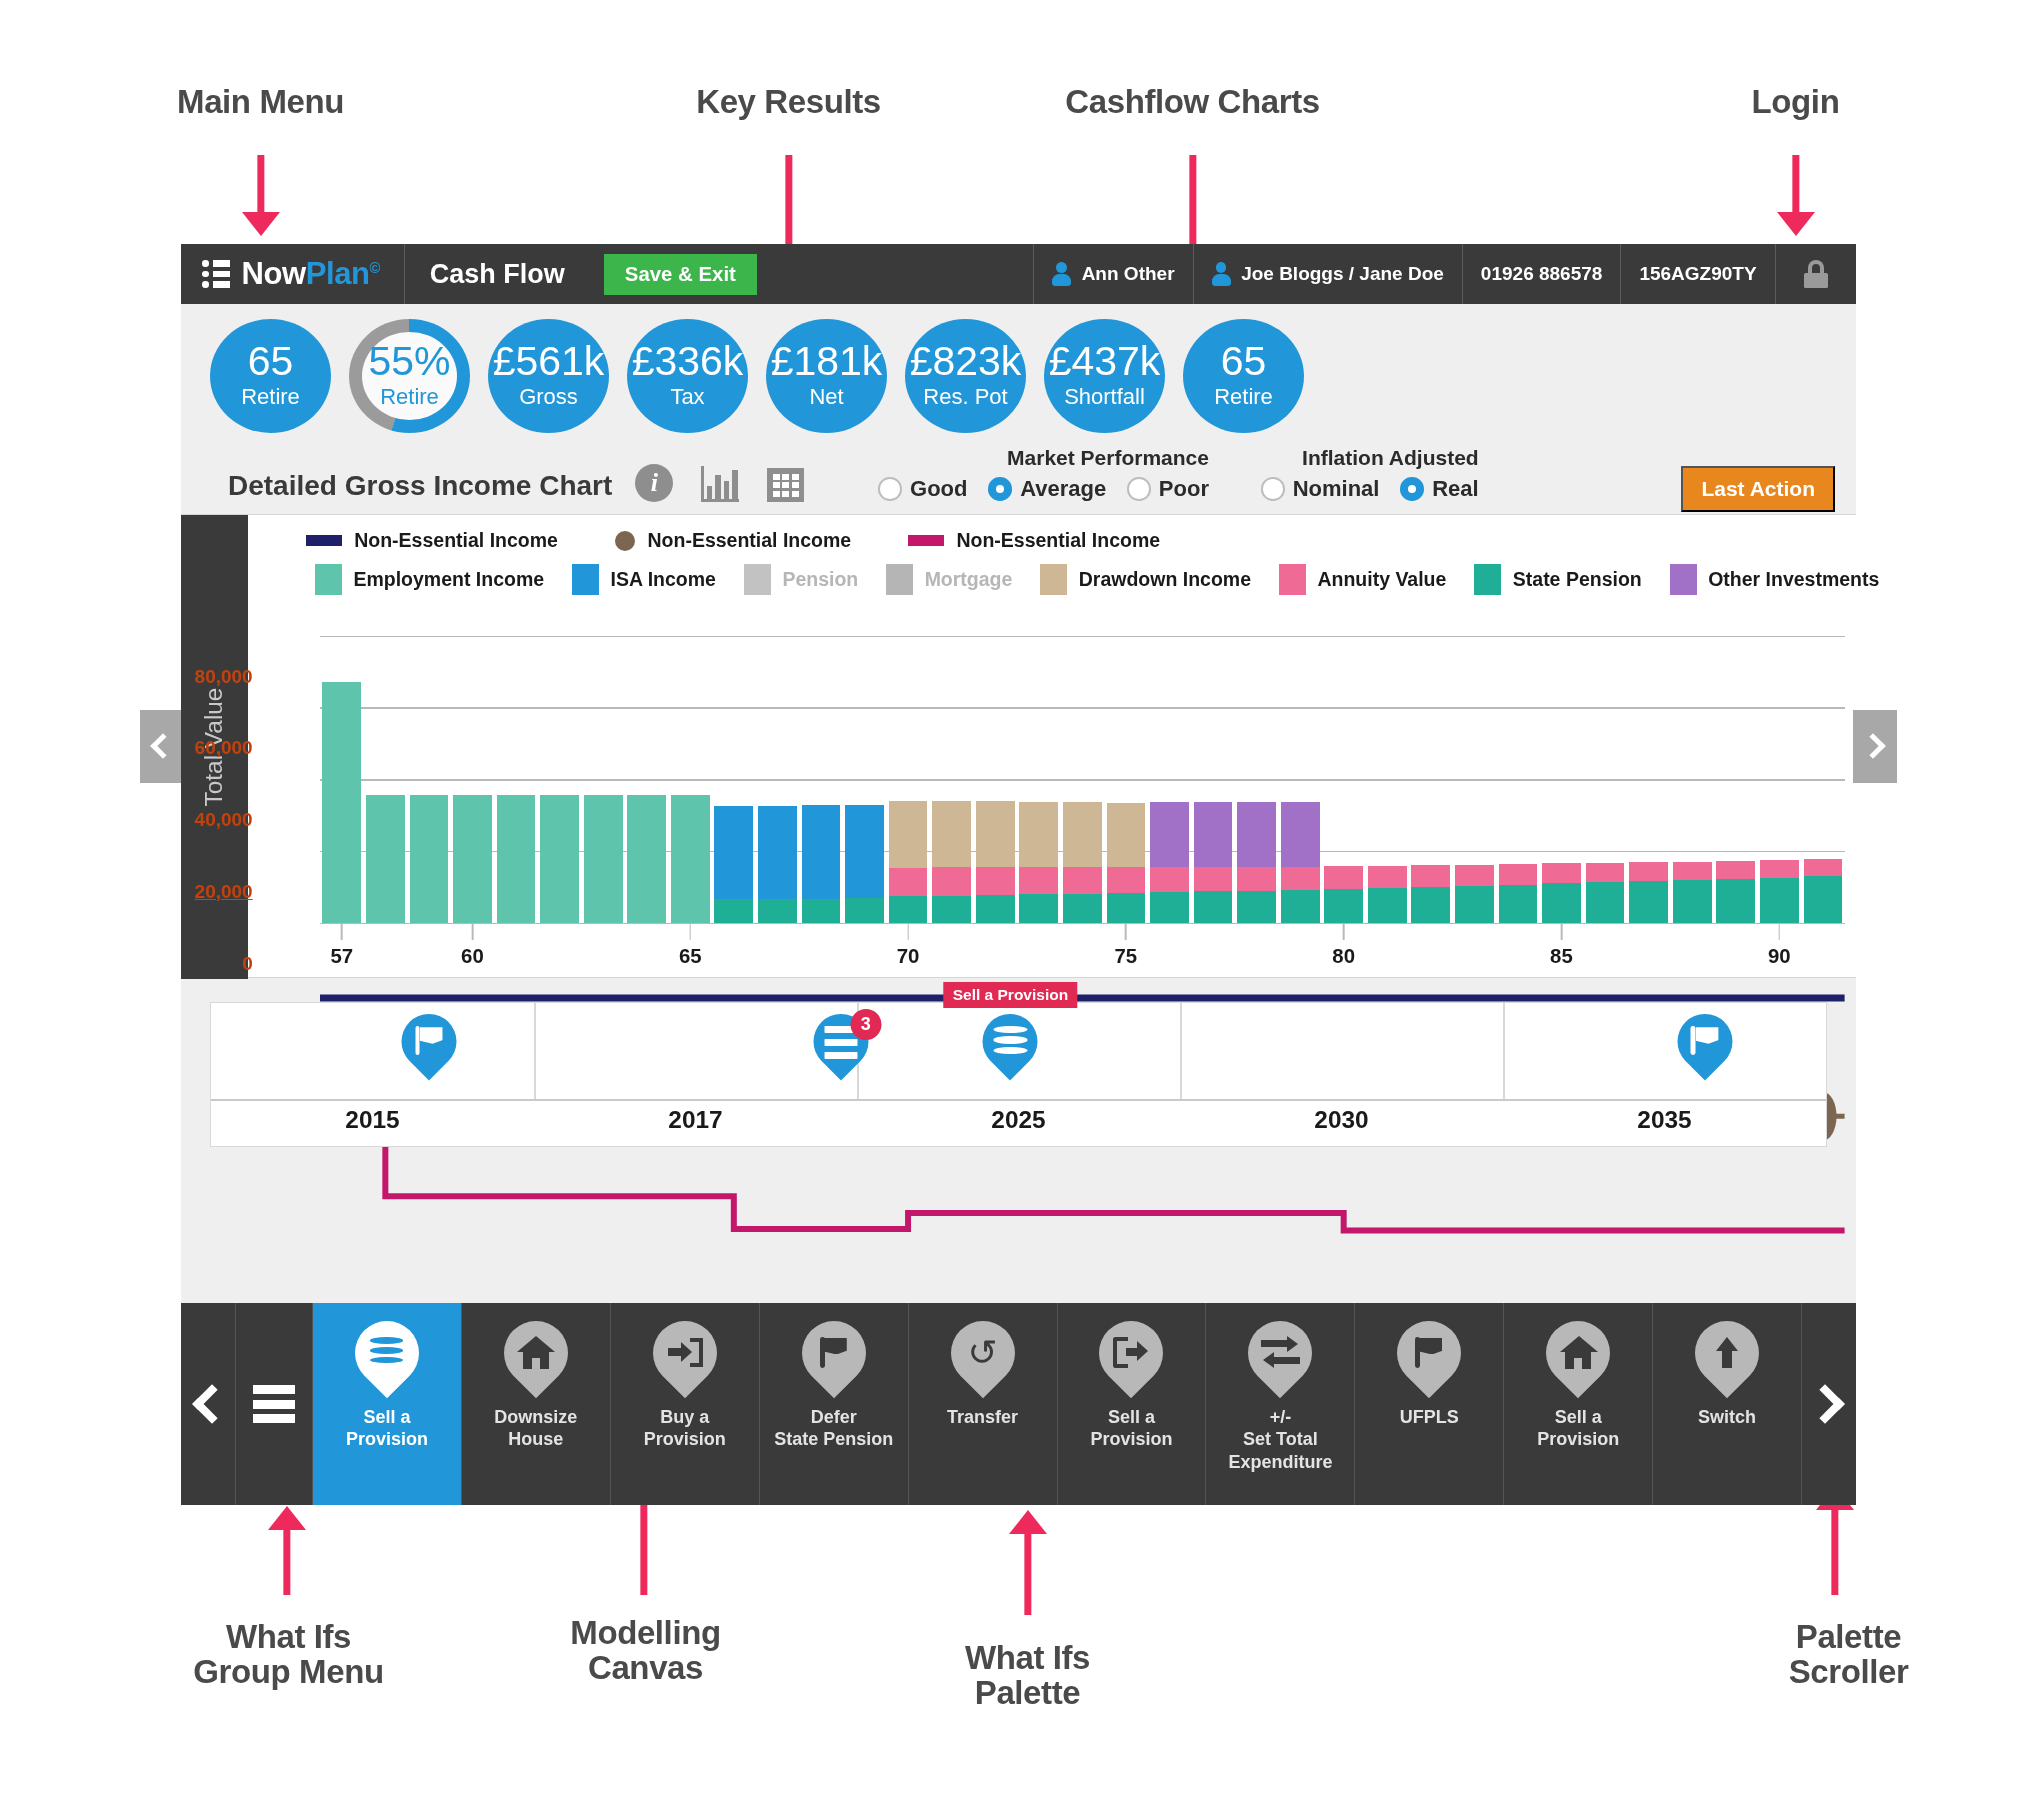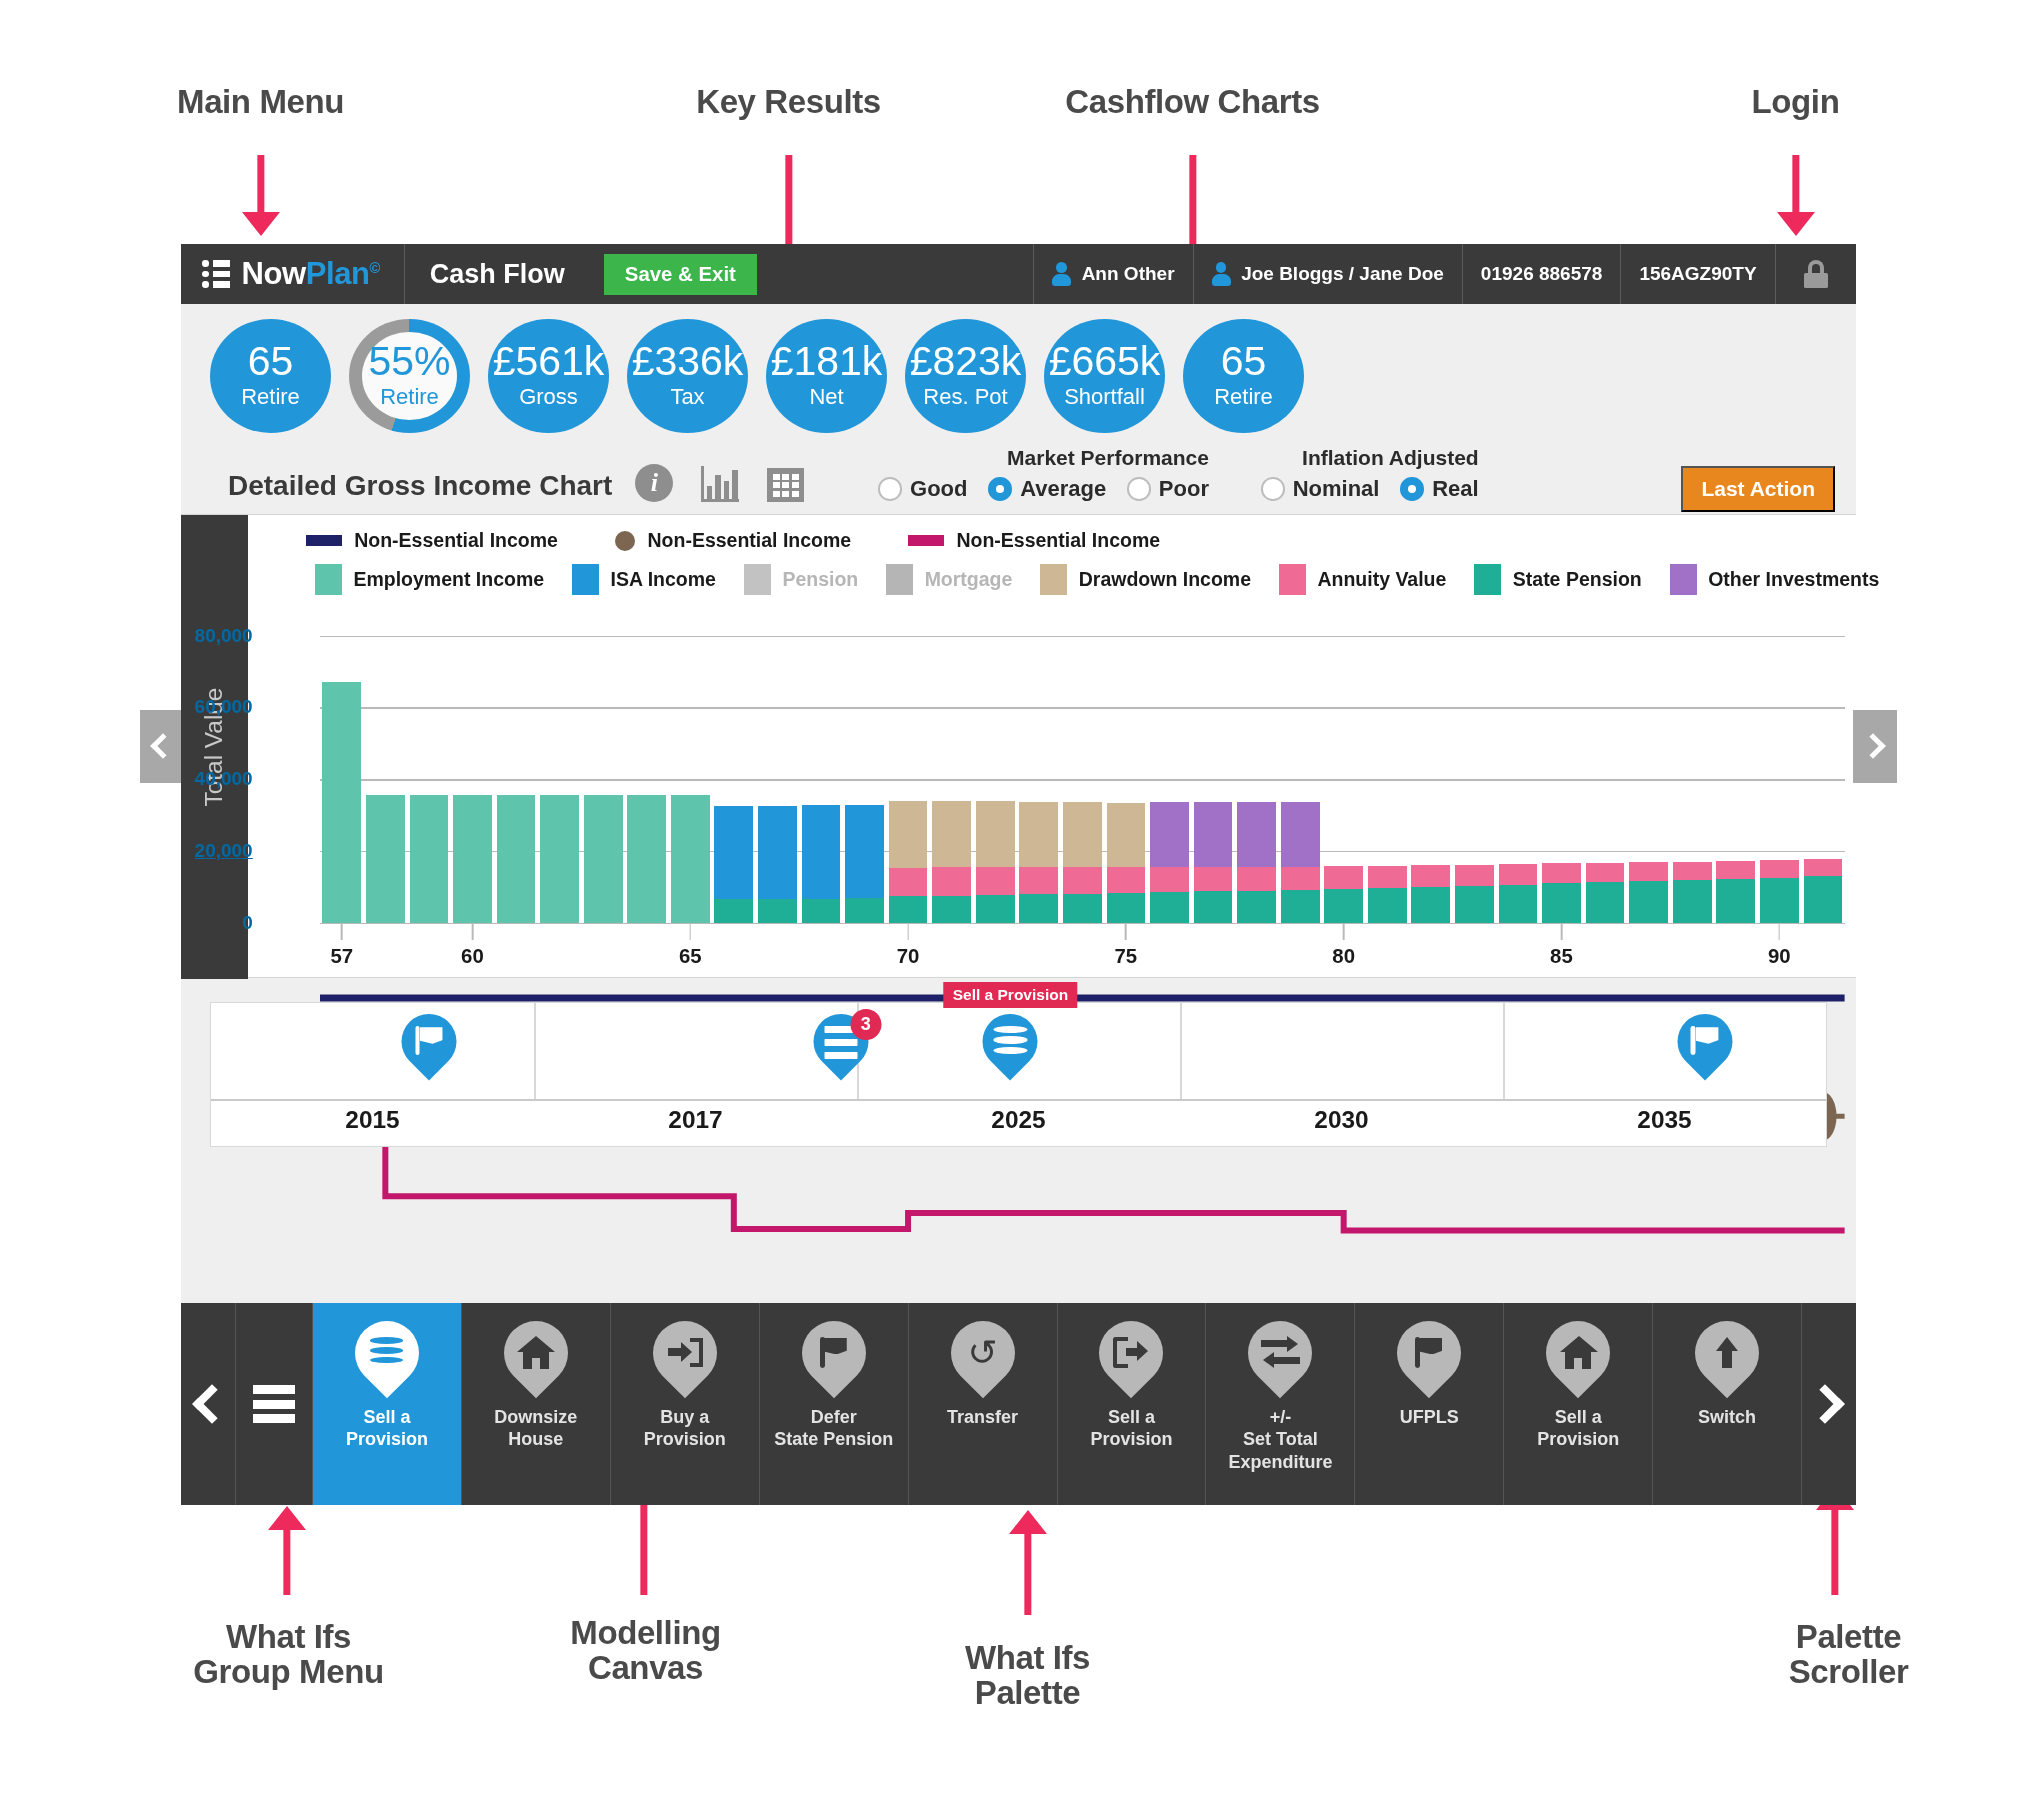--- a/index.html
+++ b/index.html
@@ -152,22 +152,22 @@
   .legend-row.r2 { padding-left: 59px; }
   .li { display: flex; align-items: center; margin-right: 28px; }
   .li .sw { width: 36px; height: 10.6px; margin-right: 12.2px; flex: none; }
   .li .dot { width: 20.4px; height: 20.4px; border-radius: 50%; margin-right: 12.2px; flex: none; }
   .li .box { width: 27px; height: 31px; margin-right: 11.4px; flex: none; }
   .li .lb { font-size: 19.5px; font-weight: bold; color: #1a1a1a; white-space: nowrap; }
   .li .lb.dim { color: #b6b6b6; }
   .legend-row.r1 .li { margin-right: 57px; }
 
   .plot { position: absolute; left: 75px; right: 11.4px; top: 121px; bottom: 54px; }
-  .ylabel { position: absolute; left: -3.3px; font-size: 19px; font-weight: bold; color: #0369a1;
-            transform: translate(-100%, -50%); white-space: nowrap; }
+  .ylabel { position: absolute; left: -3.3px; font-size: 19px; font-weight: bold; color: #c2410c;
+            transform: translate(-100%, -50%); white-space: nowrap; margin-top: 41px; }
   .gridline { position: absolute; left: 64px; right: 0; height: 1.6px; background: #b9b9b9; }
   .plotarea { position: absolute; left: 64px; right: 0; top: 0; bottom: 0; }
   .bars { position: absolute; inset: 0; display: flex; align-items: flex-end; }
   .barcol { flex: 1; height: 100%; position: relative; padding: 0 2.4px; }
   .barcol .stack { position: absolute; left: 2.4px; right: 2.4px; bottom: 0; }
   .seg { width: 100%; }
   .line-series { position: absolute; inset: 0; overflow: visible; }
   .xaxis { position: absolute; left: 64px; right: 0; bottom: -50px; height: 49px; }
   .xtick { position: absolute; transform: translateX(-50%); text-align: center; }
   .xtick .tk { width: 1.6px; height: 16.3px; background: #b9b9b9; margin: 0 auto 4.9px; }
@@ -392,21 +392,21 @@
         </div>
         <div class="kpi">
           <div class="v">£181k</div>
           <div class="l">Net</div>
         </div>
         <div class="kpi">
           <div class="v">£823k</div>
           <div class="l">Res. Pot</div>
         </div>
         <div class="kpi">
-          <div class="v">£665k</div>
+          <div class="v">£437k</div>
           <div class="l">Shortfall</div>
         </div>
         <div class="kpi">
           <div class="v">65</div>
           <div class="l">Retire</div>
         </div>
       </div>
 
     <div class="chart-toolbar">
       <span class="chart-title">Detailed Gross Income Chart</span>

